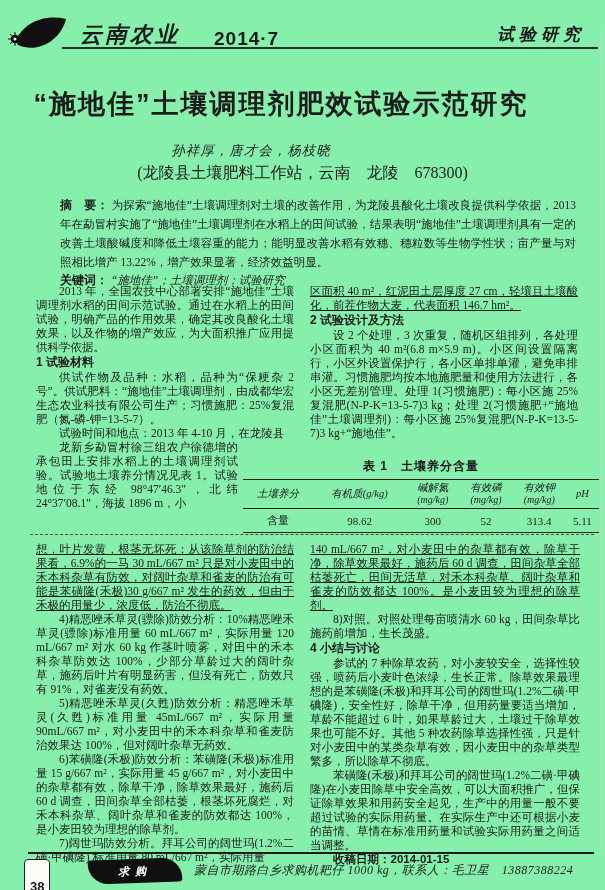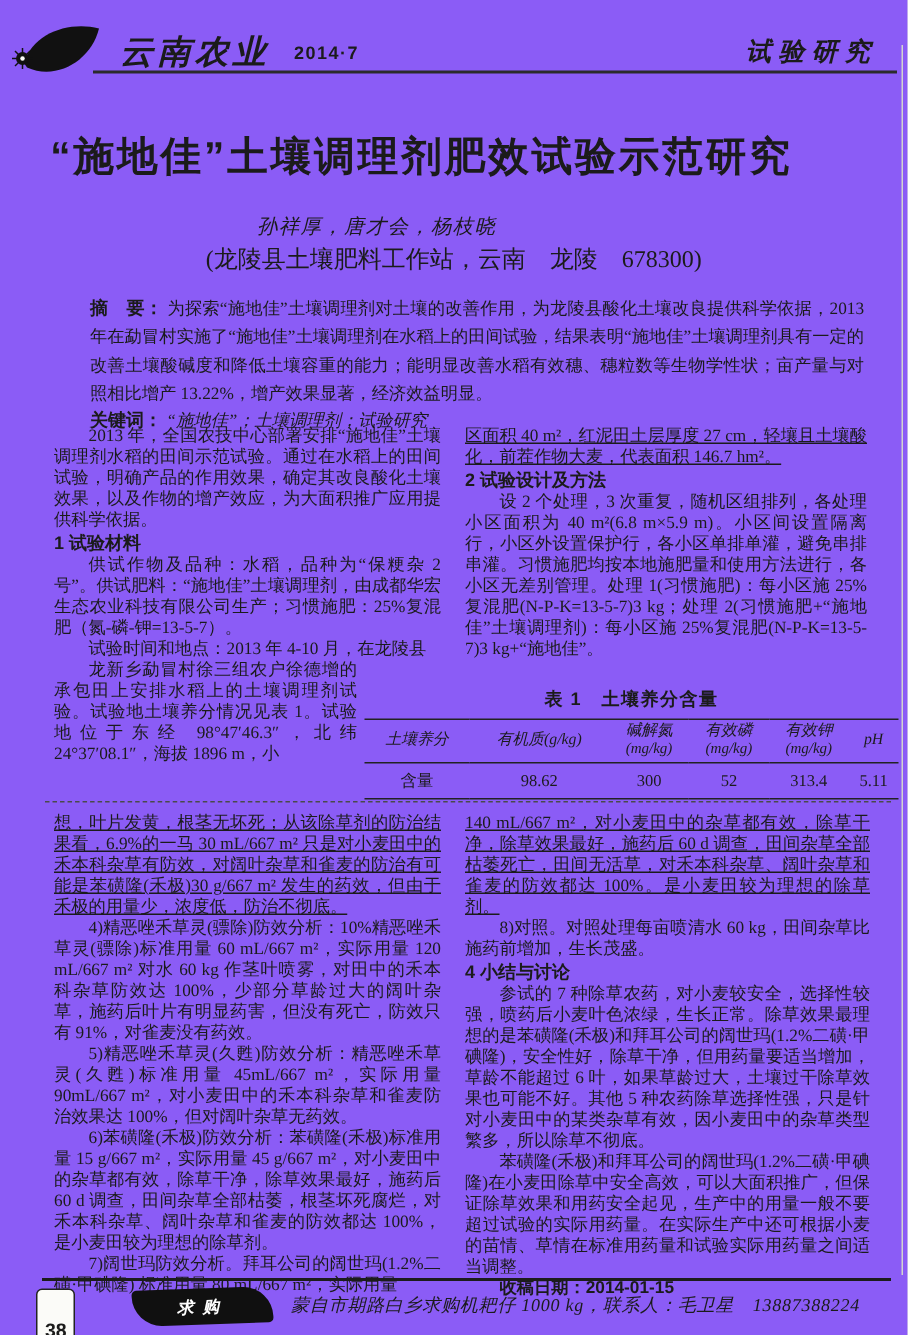--- a/index.html
+++ b/index.html
@@ -1,21 +1,21 @@
 <!DOCTYPE html>
 <html><head>
 <meta charset="utf-8">
 <style>
   html,body{margin:0;padding:0;background:#e8e8e6;}
-  .page{position:relative;width:605px;height:890px;background:#8b5cf6;overflow:hidden;
+  .page{position:relative;width:605px;height:890px;background:#86efac;overflow:hidden;
         font-family:"Liberation Serif","DejaVu Serif",serif;color:#1b1b1b;}
   .abs{position:absolute;}
   
   .journal-name{left:80px;top:20px;font-size:22px;font-weight:bold;font-style:italic;letter-spacing:3px;}
-  .issue{left:196px;top:28px;font-family:"Liberation Sans","DejaVu Sans",sans-serif;font-size:12px;font-weight:600;letter-spacing:1px;}
+  .issue{left:214px;top:28px;font-family:"Liberation Sans","DejaVu Sans",sans-serif;font-size:19px;font-weight:600;letter-spacing:1px;}
   .header-rule{left:62px;top:47px;width:536px;height:2px;background:#2b2b2b;}
   .section-name{right:20px;top:23px;font-size:17px;font-weight:bold;font-style:italic;letter-spacing:5px;}
   .edge-line{right:3px;top:30px;width:1px;height:820px;background:#d4d4cf;}
   
   .title{left:0;top:86px;width:562px;text-align:center;font-family:"Liberation Sans","DejaVu Sans",sans-serif;
          font-size:27px;font-weight:bold;letter-spacing:2px;}
   .authors{left:0;top:142px;width:502px;text-align:center;font-size:13.5px;font-style:italic;letter-spacing:1px;}
   .affiliation{left:0;top:163px;width:605px;text-align:center;font-size:16px;}
   
   .abstract{left:60px;top:196px;width:516px;font-size:11.5px;line-height:19px;text-align:justify;}

